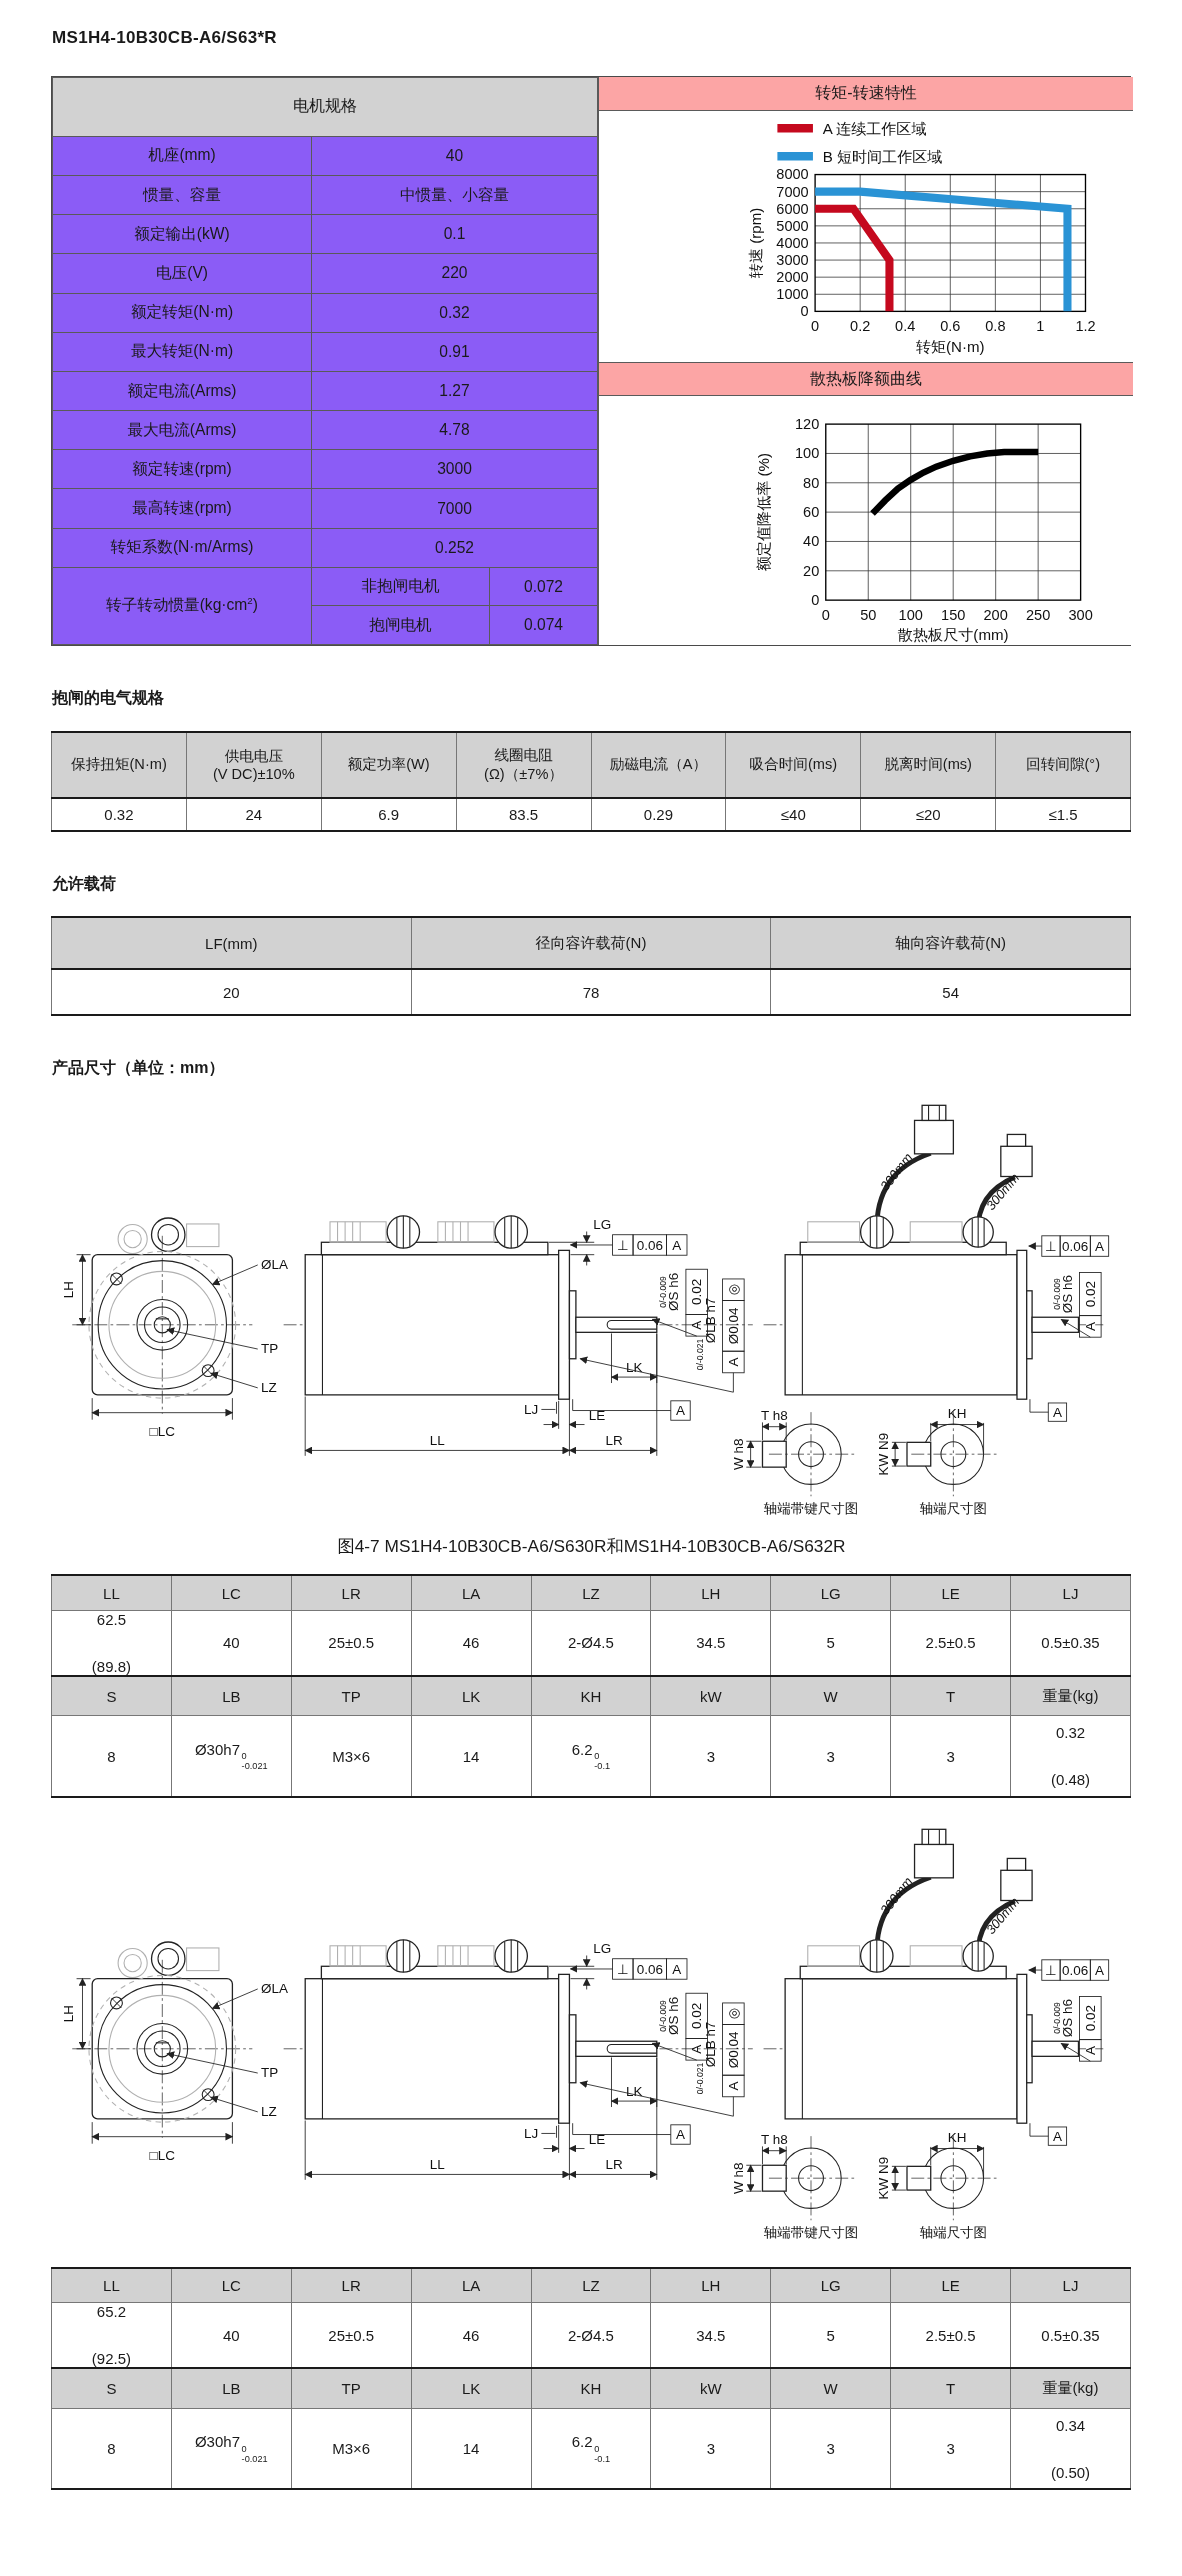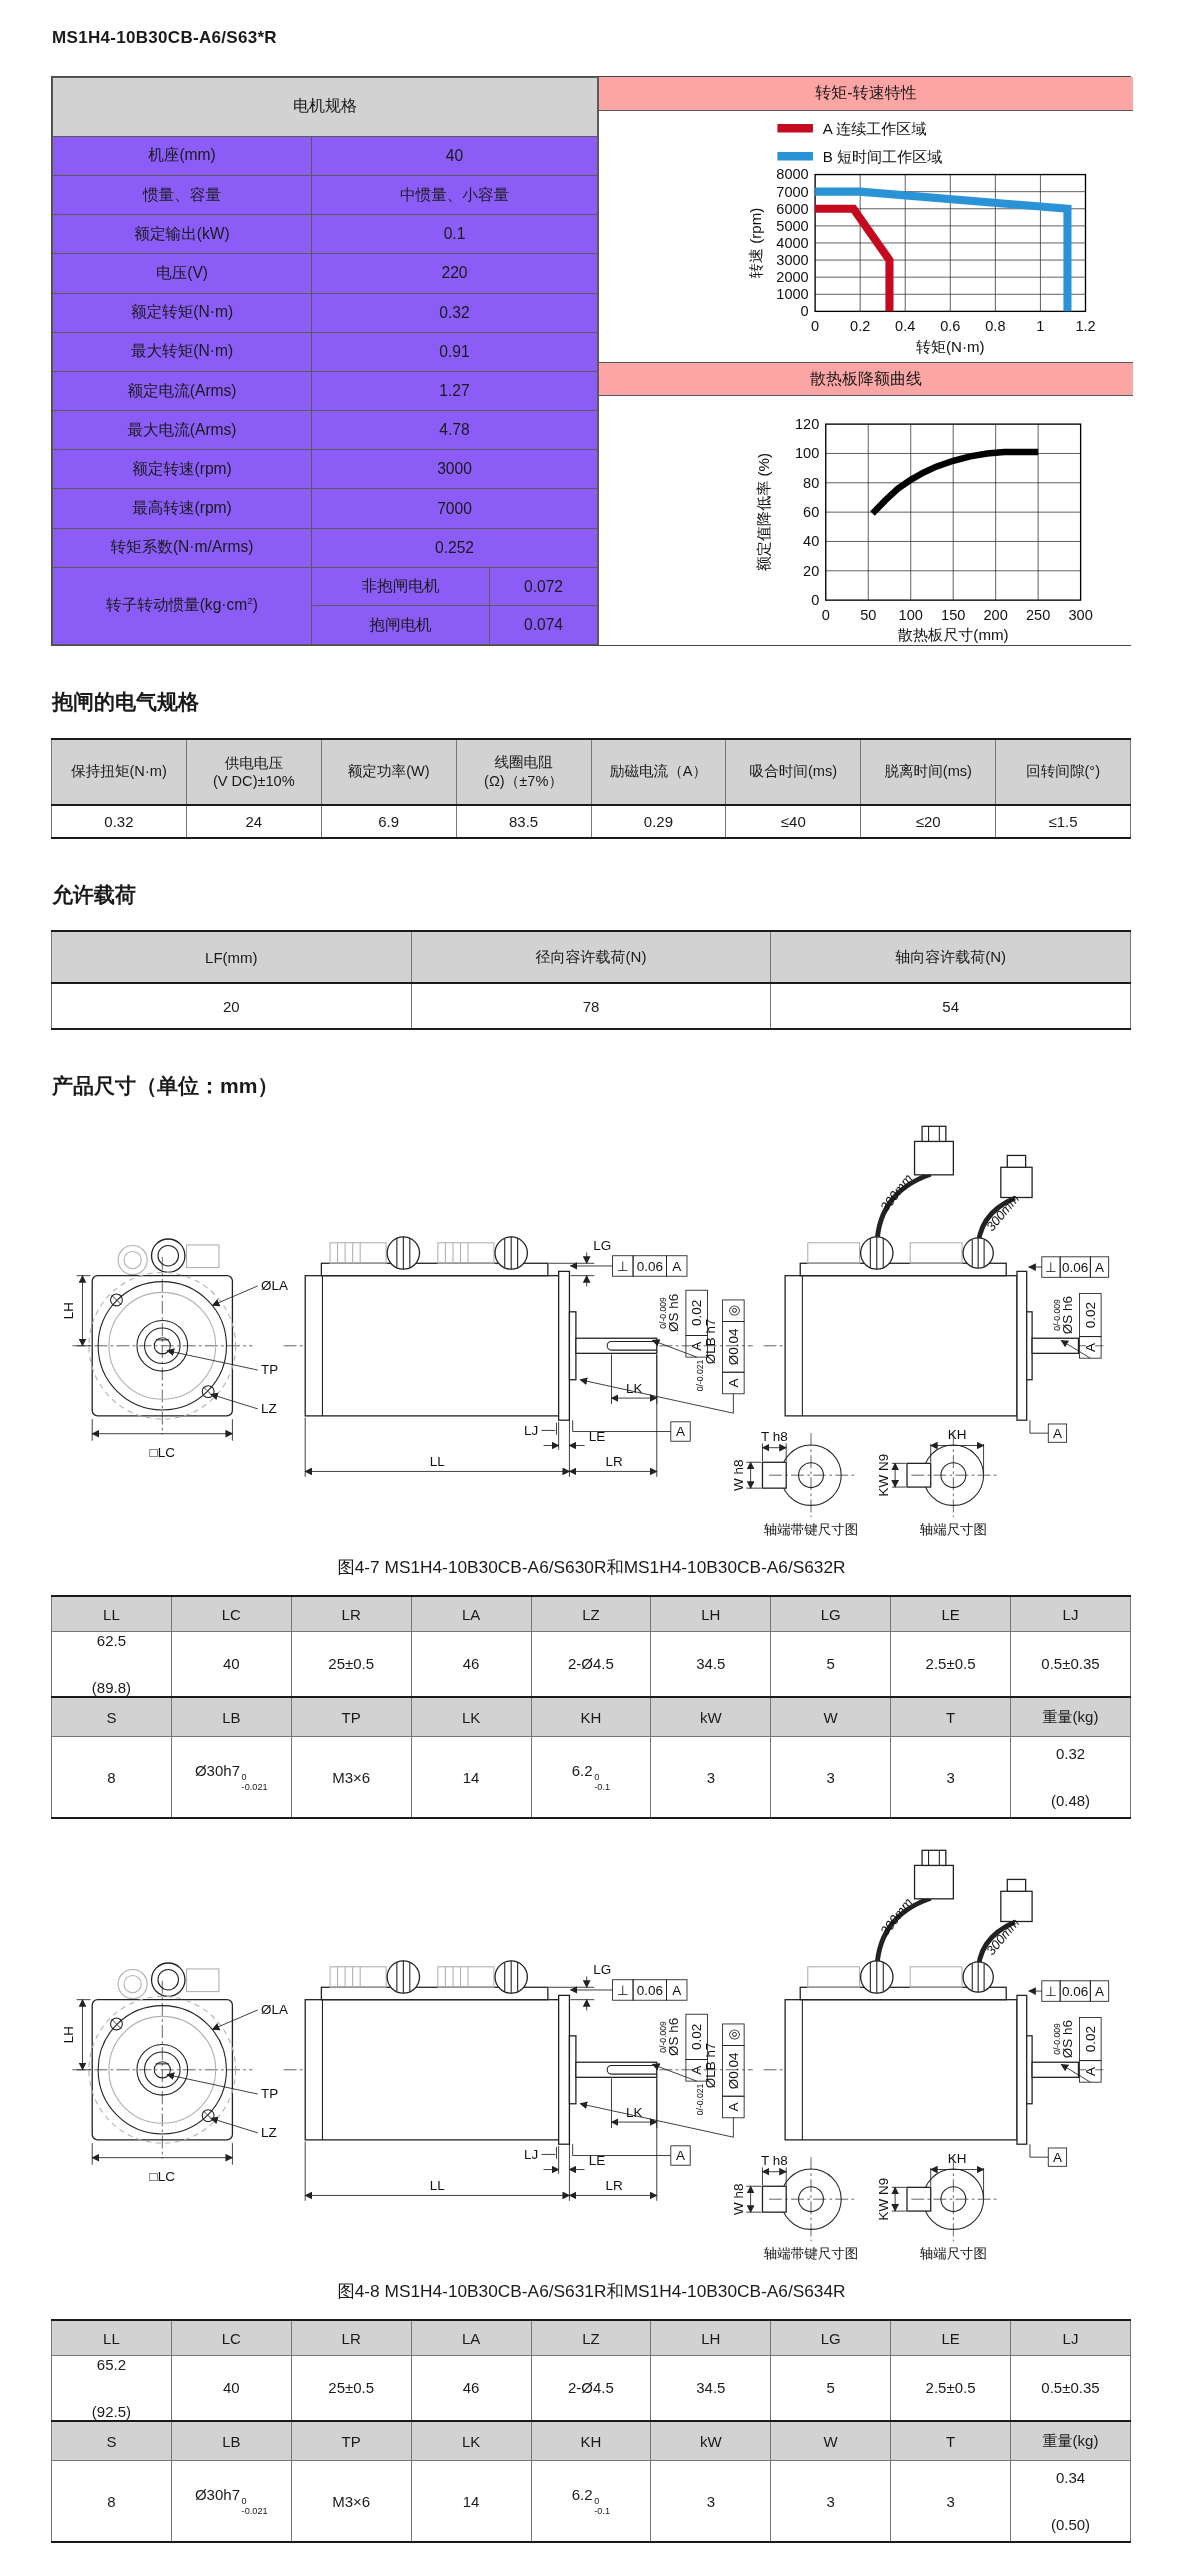--- a/index.html
+++ b/index.html
@@ -5,21 +5,21 @@
   * { box-sizing: border-box; margin: 0; padding: 0; }
   html,body { background:#ffffff; }
   body {
     width: 1183px; height: 2576px; overflow: hidden;
     font-family: "Liberation Sans", "DejaVu Sans", sans-serif;
     color: #1a1a1a;
   }
   .page { padding: 28px 51px 0 51px; }
 
   h1.title { font-size: 17px; font-weight: bold; margin: 0 0 28px 1.1px; letter-spacing: 0.3px; }
-  h2.sec   { font-size: 21px; font-weight: bold; margin: 42px 0 21.6px 1.1px; }
+  h2.sec   { font-size: 16px; font-weight: bold; margin: 42px 0 21.6px 1.1px; }
 
   
   .main { width: 1080px; display: flex; border: 1.1px solid #4a4a4a; }
   table.spec { width: 545px; border-collapse: collapse; table-layout: fixed; }
   table.spec th, table.spec td { border: 0.8px solid #5a5a5a; text-align: center; vertical-align: middle; }
   table.spec th { height: 42px; background: #d2d2d2; font-size: 16px; font-weight: normal; text-align: center; }
   table.spec td { height: 28px; font-size: 15.6px; background: #8b5cf6; }
   table.spec td.sub { height: 27.5px; }
   sup.inr { font-size: 9.7px; }
 
@@ -714,21 +714,20 @@
       <path class="dim" d="M1630,631v-34 M1728,653v-56"></path>
       <line class="dim" x1="1630" y1="600" x2="1728" y2="600" marker-start="url(#arr)" marker-end="url(#arr)"></line>
       <text class="dt" x="1679" y="588" text-anchor="middle">KH</text>
       <path class="dim" d="M1584,633h-26 M1584,677h-26"></path>
       <line class="dim" x1="1564" y1="633" x2="1564" y2="677" marker-start="url(#arr)" marker-end="url(#arr)"></line>
       <text class="dt" transform="translate(1550,655) rotate(-90)" text-anchor="middle">KW N9</text>
       <text class="dt" x="1672" y="764" text-anchor="middle">轴端尺寸图</text>
     </g>
   </svg>
 </div>
-  <div class="fig-cap">图4-8 MS1H4-10B30CB-A6/S631R和MS1H4-10B30CB-A6/S634R</div>
 
   <table class="dimt" style="margin-top:16px">
     <tbody>
         <tr>
       <th>LL</th>
           <th>LC</th>
           <th>LR</th>
           <th>LA</th>
           <th>LZ</th>
           <th>LH</th>

